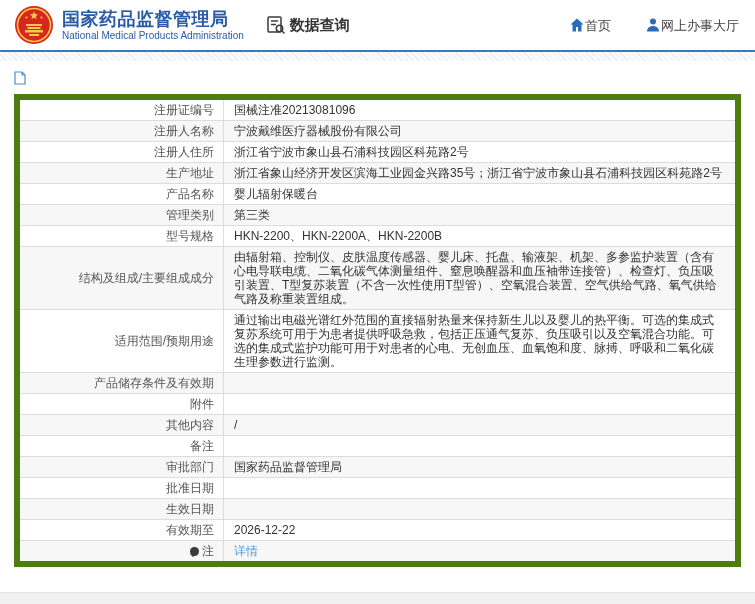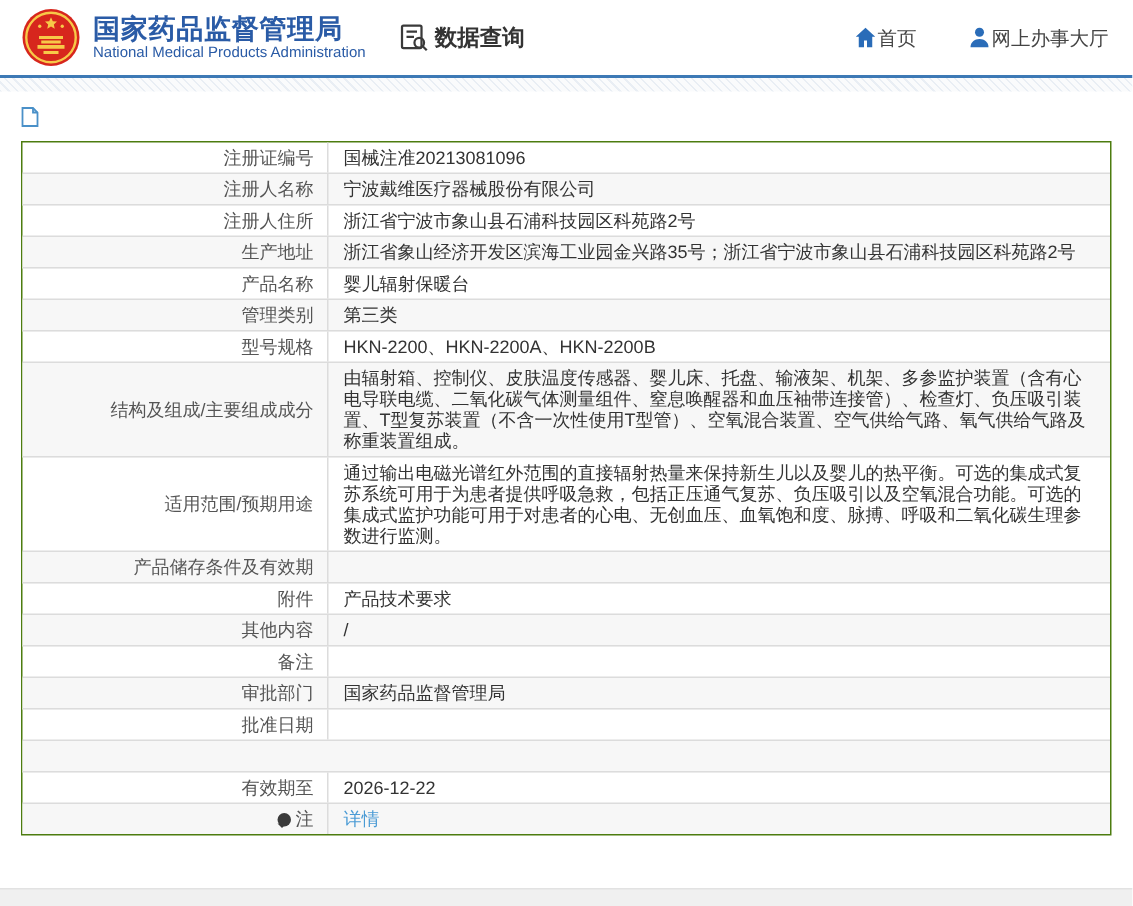--- a/index.html
+++ b/index.html
@@ -26,21 +26,21 @@
   .hatch { height:9px; flex:0 0 auto;
     background:repeating-linear-gradient(45deg,#e9eef4 0px,#e9eef4 1px,#fafbfc 1px,#fafbfc 4px); }
 
   
   .main { flex:1 1 auto; display:flex; flex-direction:column; overflow:hidden; }
   .breadcrumb { margin:10px 14px 9px 14px; display:flex; align-items:center; }
   .breadcrumb svg { width:12px; height:14px; flex:0 0 auto; }
   .breadcrumb-text { margin-left:4px; font-size:13px; font-weight:bold; color:#1566a8; }
 
   
-  .table { margin:0 14px; border:1px solid #4d7c0f; background:#fff; }
+  .table { margin:0 14px; border:6px solid #4d7c0f; background:#fff; }
   .trow { display:flex; border-bottom:1px solid #dcdcdc; }
   .trow:last-child { border-bottom:none; }
   .trow:nth-child(even) { background:#f7f7f7; }
   .tlabel { width:204px; flex:0 0 auto; padding:3px 9px; border-right:1px solid #dcdcdc;
     display:flex; align-items:center; justify-content:flex-end;
     font-size:12px; line-height:14px; color:#555; text-align:right; min-height:20px; }
   .tvalue { flex:1 1 auto; padding:3px 10px; display:flex; align-items:center;
     font-size:12px; line-height:14px; color:#333; min-height:20px; }
   .vlink { color:#4a9bd5; text-decoration:none; cursor:pointer; }
   .note-icon { display:inline-block; width:9px; height:9px; background:#3a3a3a;
@@ -144,38 +144,38 @@
       <div class="trow">
         <div class="tlabel">适用范围/预期用途</div>
         <div class="tvalue">通过输出电磁光谱红外范围的直接辐射热量来保持新生儿以及婴儿的热平衡。可选的集成式复苏系统可用于为患者提供呼吸急救，包括正压通气复苏、负压吸引以及空氧混合功能。可选的集成式监护功能可用于对患者的心电、无创血压、血氧饱和度、脉搏、呼吸和二氧化碳生理参数进行监测。</div>
       </div>
       <div class="trow">
         <div class="tlabel">产品储存条件及有效期</div>
         <div class="tvalue"></div>
       </div>
       <div class="trow">
         <div class="tlabel">附件</div>
-        <div class="tvalue">产品技术要求</div>
       </div>
       <div class="trow">
         <div class="tlabel">其他内容</div>
         <div class="tvalue">/</div>
       </div>
       <div class="trow">
         <div class="tlabel">备注</div>
         <div class="tvalue"></div>
       </div>
       <div class="trow">
         <div class="tlabel">审批部门</div>
         <div class="tvalue">国家药品监督管理局</div>
       </div>
       <div class="trow">
         <div class="tlabel">批准日期</div>
       </div>
       <div class="trow">
+        <div class="tlabel">生效日期</div>
         <div class="tvalue"></div>
       </div>
       <div class="trow">
         <div class="tlabel">有效期至</div>
         <div class="tvalue">2026-12-22</div>
       </div>
       <div class="trow">
         <div class="tlabel"><span class="note-icon"></span>注</div>
         <div class="tvalue">
           <a class="vlink">详情</a>

